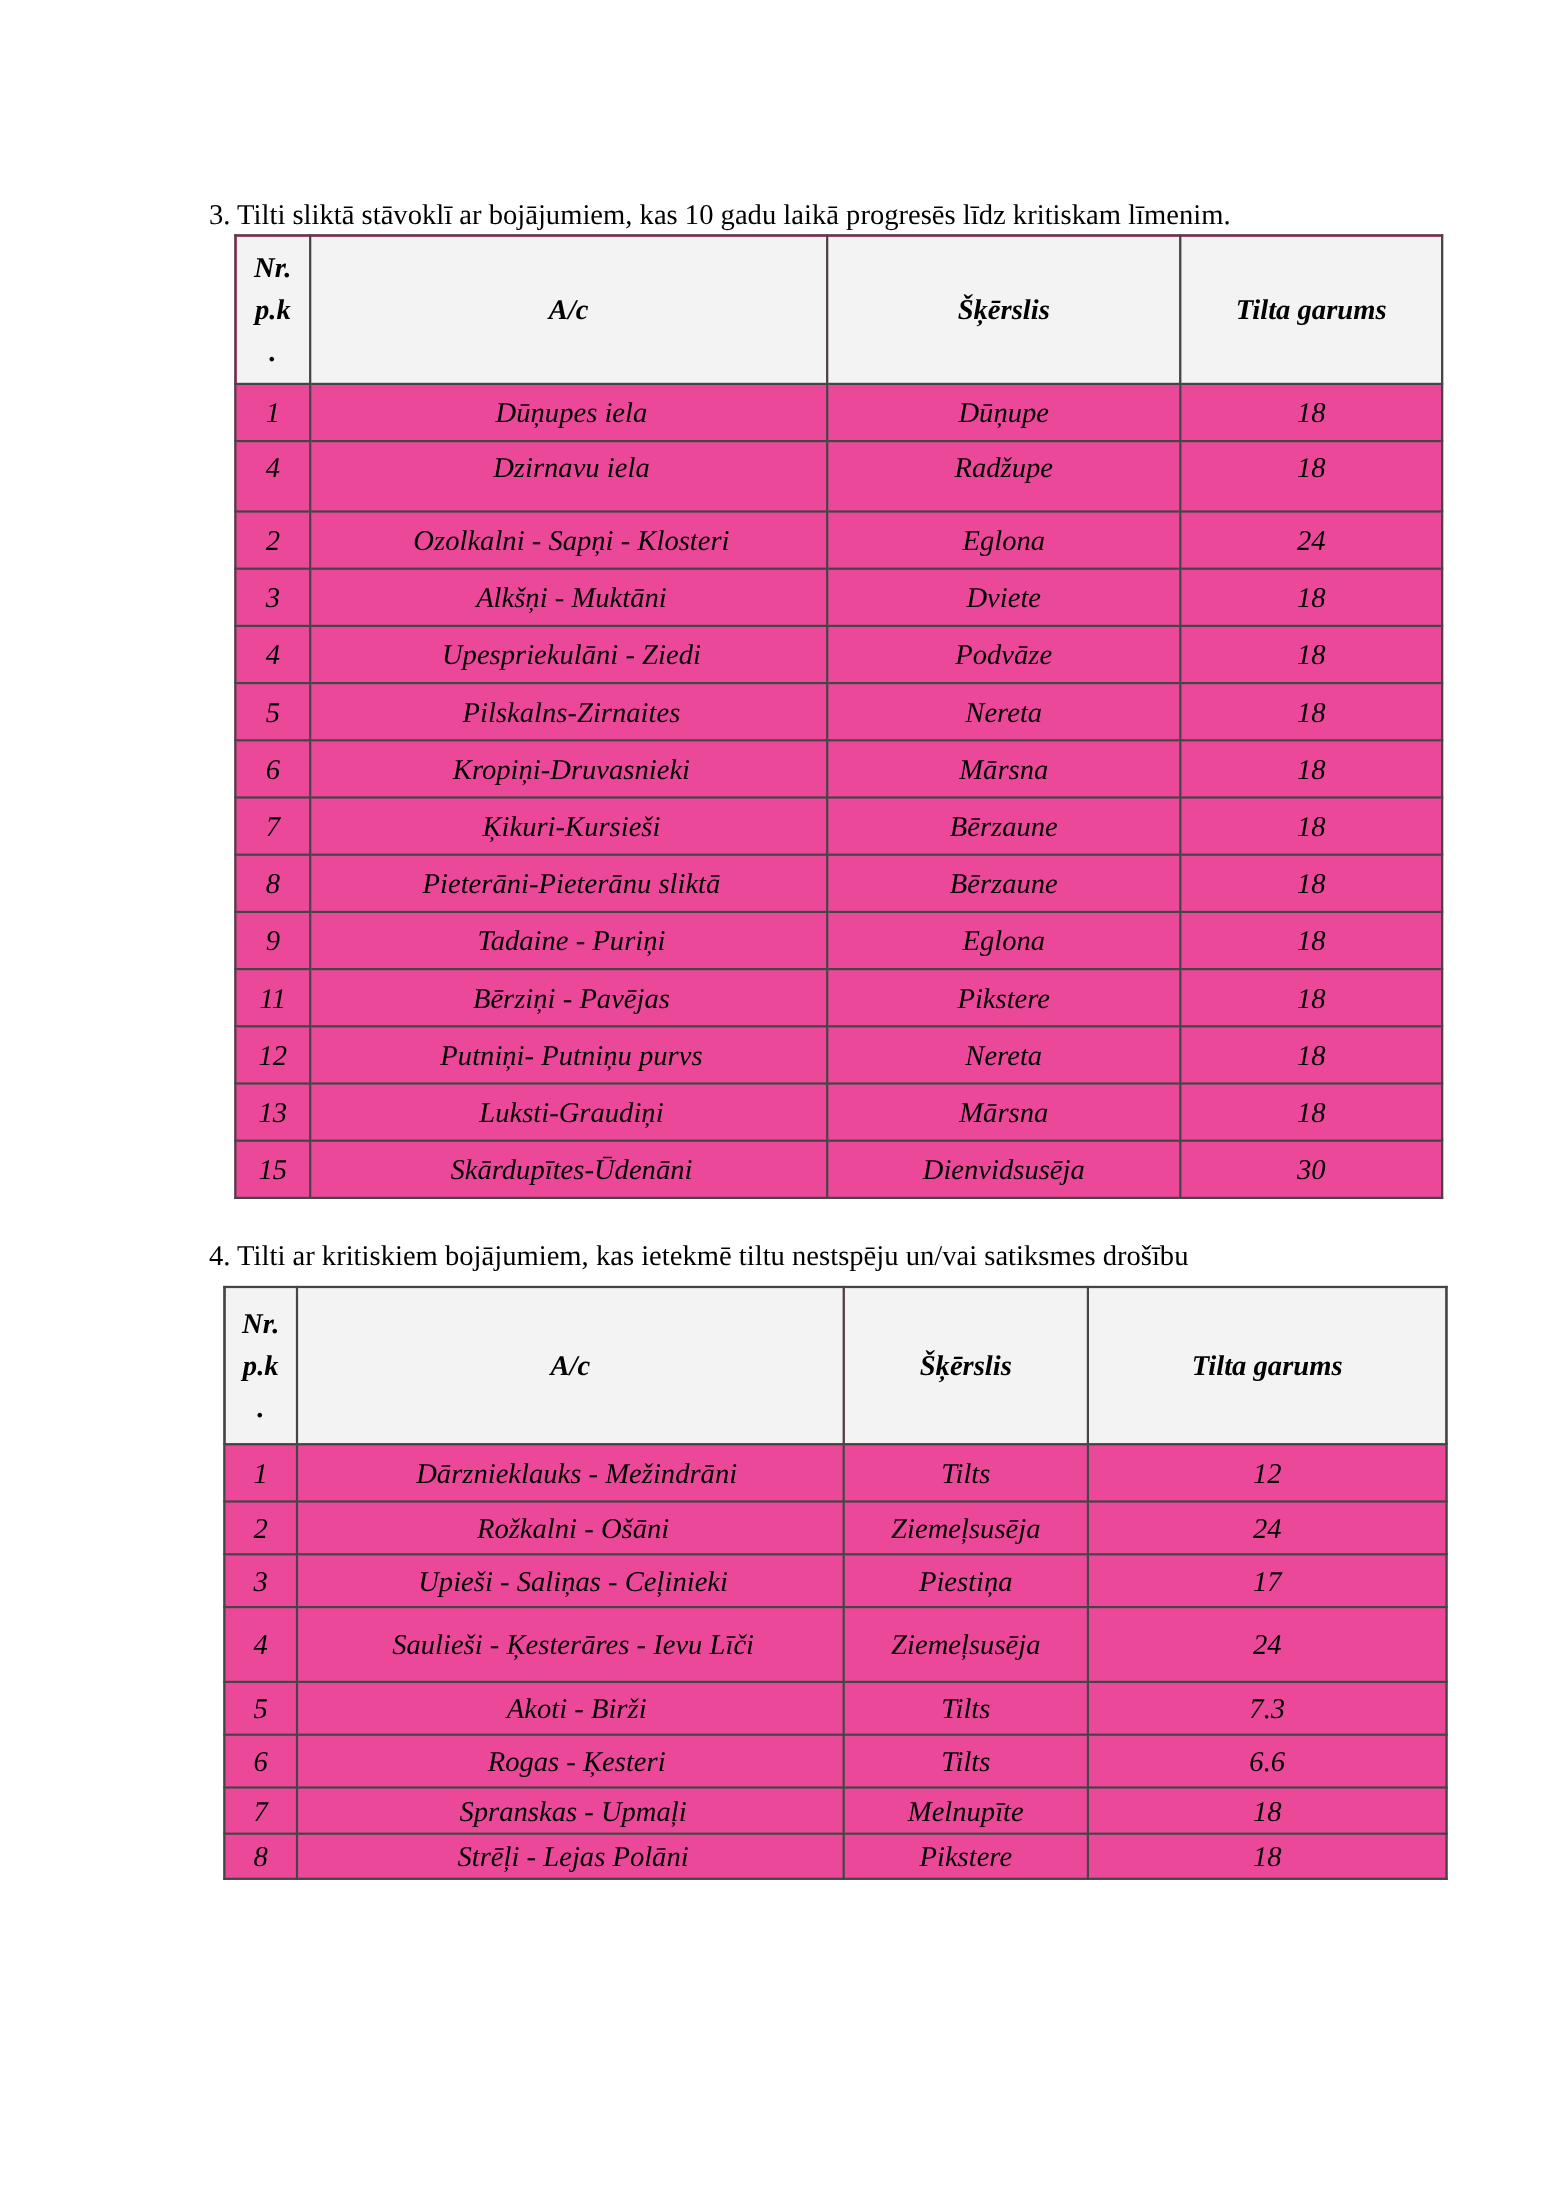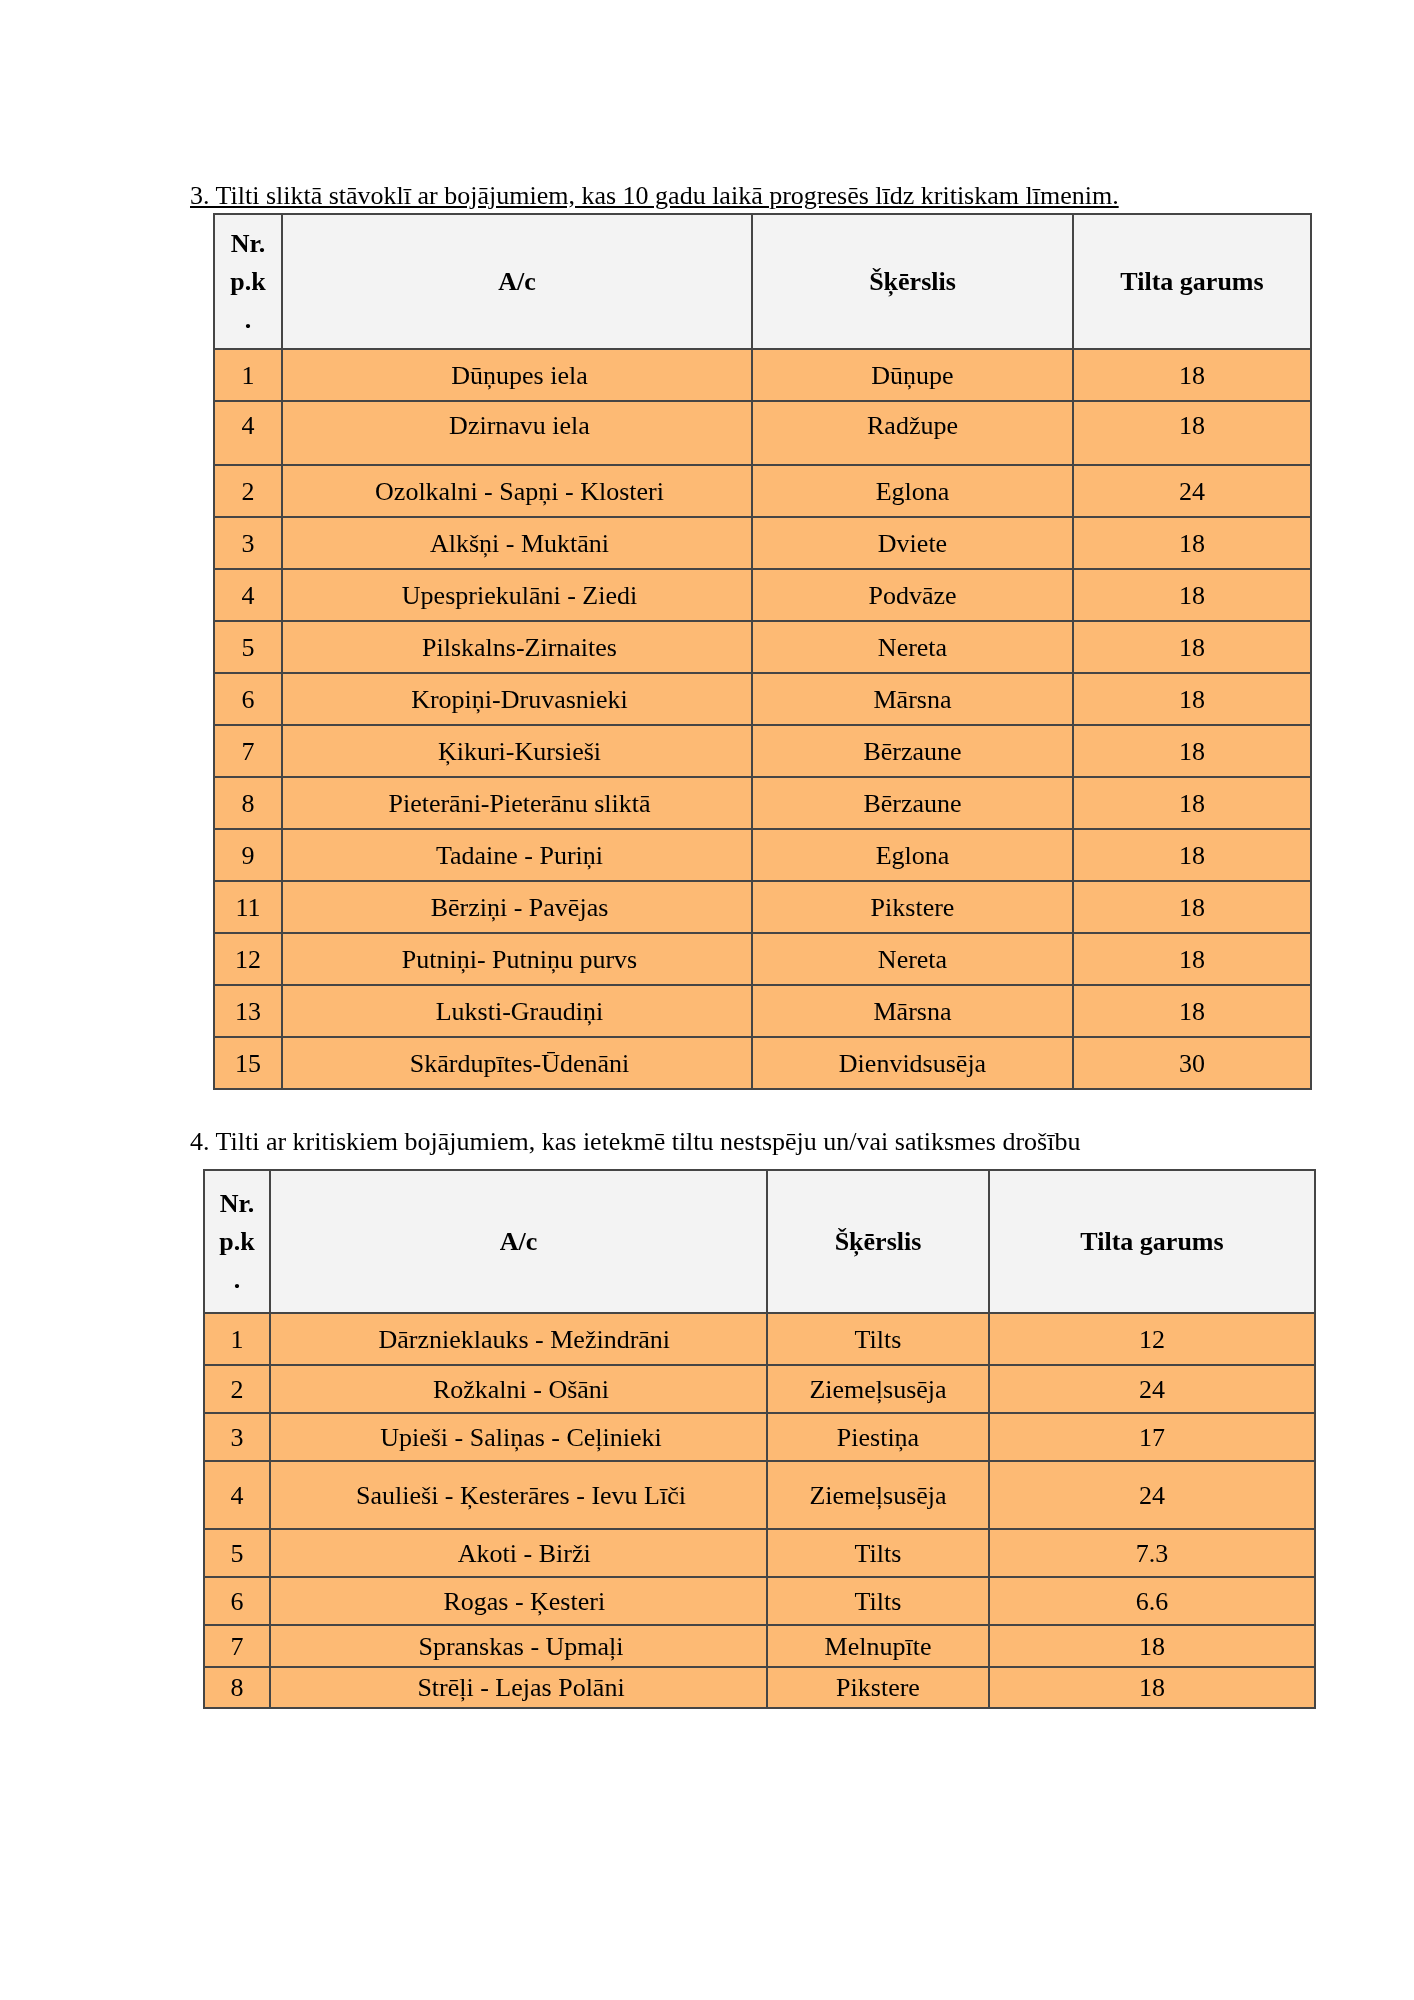--- a/index.html
+++ b/index.html
@@ -20,29 +20,29 @@
     width: 1414px;
     height: 2000px;
   }
   .doc-title {
     margin: 0;
     padding: 0;
     line-height: 31px;
   }
   .title-3 {
     margin: 180px 40px 0 190px;
-    text-decoration: underline;
   }
   .title-4 {
     margin: 36px 40px 0 190px;
   }
   table.tbl {
     border-collapse: collapse;
     table-layout: fixed;
-    background: #fdba74;
+    background: #ec4899;
+    font-style: italic;
   }
   .tbl th, .tbl td {
     border: 2px solid #454545;
     overflow: hidden;
   }
   .tbl th {
     background: #f3f3f3;
     font-weight: bold;
     text-align: center;
     vertical-align: middle;

